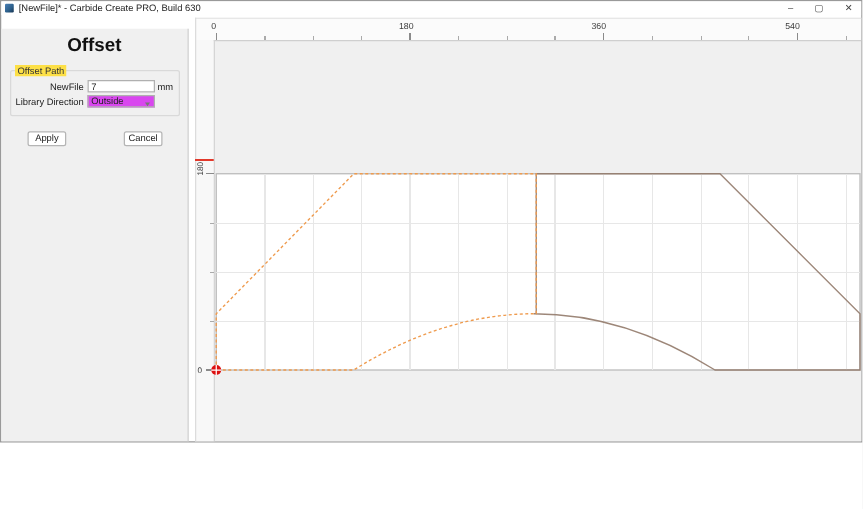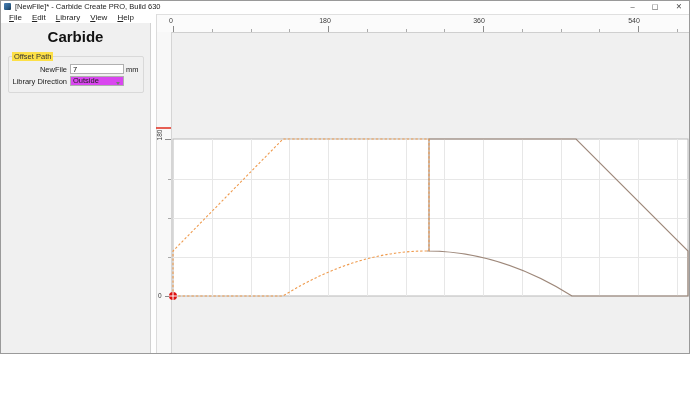--- a/index.html
+++ b/index.html
@@ -82,50 +82,47 @@
   <div class="titlebar">
     <div class="app-icon"></div>
     <div class="title-text">[NewFile]* - Carbide Create PRO, Build 630</div>
     <div class="win-controls">
       <span>–</span>
       <span>▢</span>
       <span>✕</span>
     </div>
   </div>
 
-  <div class="menubar">
-    <span class="menu-item">File</span>
-    <span class="menu-item">Edit</span>
-    <span class="menu-item">Library</span>
-    <span class="menu-item">View</span>
-    <span class="menu-item">Help</span>
-  </div>
 
   <div class="left-panel">
-    <div class="panel-title">Carbide</div>
+    <div class="panel-title">Offset</div>
 
     <div class="groupbox">
       <div class="groupbox-legend">Offset Path</div>
 
       <div class="form-row">
         <span class="field-label">NewFile</span>
         <input class="distance-input" type="text" value="7" style="">
         <span class="unit">mm</span>
       </div>
 
       <div class="form-row">
         <span class="field-label">Library Direction</span>
         <div class="select-box">
           <span>Outside</span>
           <span class="chevron"></span>
         </div>
         <span class="unit-spacer"></span>
       </div>
     </div>
 
+    <div class="button-row">
+      <button class="btn">Apply</button>
+      <button class="btn">Cancel</button>
+    </div>
   </div>
 
   <div class="canvas-area">
     <svg width="534" height="400" viewBox="155 13 534 400" xmlns="http://www.w3.org/2000/svg">
 
       <rect x="155" y="31" width="535" height="383" fill="#f0f0f0"></rect>
 
       <rect x="155" y="13" width="535" height="18" fill="#fbfbfb"></rect>
       <line x1="155" y1="13.5" x2="690" y2="13.5" stroke="#e0e0e0" stroke-width="1"></line>
       <line x1="155" y1="31.5" x2="690" y2="31.5" stroke="#cfcfcf" stroke-width="1"></line>

